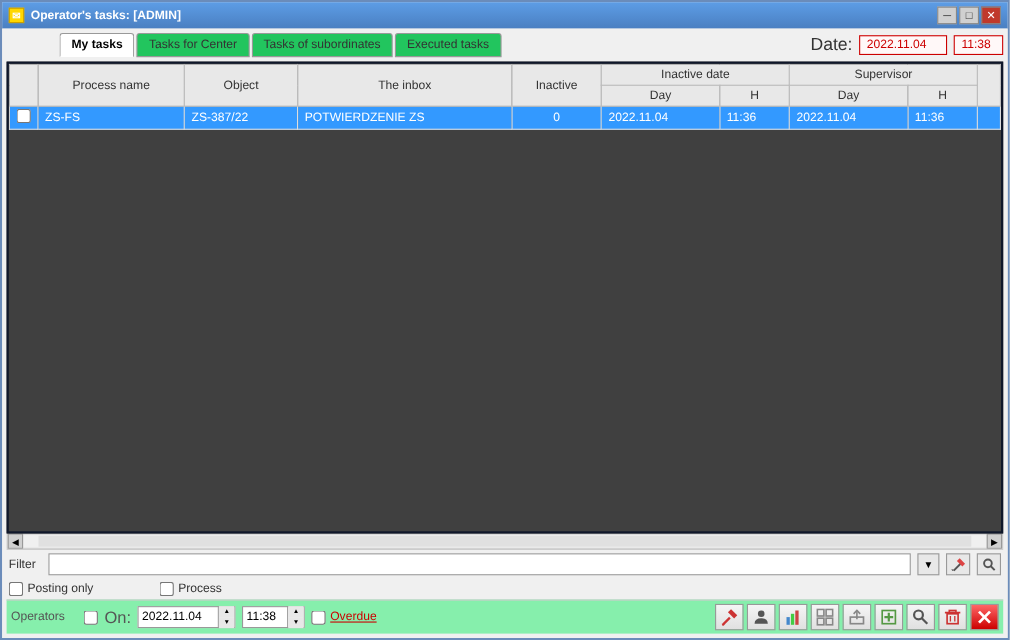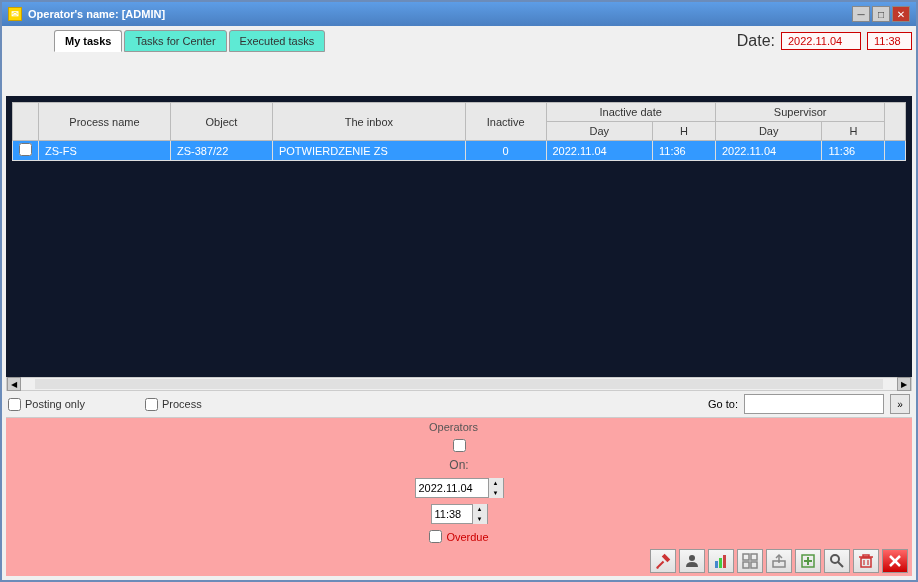--- a/index.html
+++ b/index.html
@@ -76,21 +76,21 @@
       margin-bottom: 4px;
     }
     .tabs {
       display: flex;
       gap: 2px;
       padding-left: 48px;
     }
     .tab {
       padding: 4px 10px;
       border: 1px solid #999;
-      background: #5eead4;
+      background: #22c55e;
       cursor: pointer;
       font-size: 11px;
       color: #333;
       border-radius: 3px 3px 0 0;
     }
     .tab.active {
       background: white;
       border-bottom: 1px solid white;
       font-weight: bold;
       color: #000;
@@ -115,25 +115,24 @@
     .time-box {
       border: 1px solid #c00;
       background: #fff8f8;
       padding: 2px 6px;
       font-size: 11px;
       color: #c00;
       min-width: 45px;
     }
     .table-container {
       flex: 1;
-      background: #0f172a;
-      border: 6px solid #0f172a;
+      background: #404040;
+      border: 2px solid #0f172a;
       overflow: auto;
       position: relative;
-      margin-top: 40px;
     }
     table {
       width: 100%;
       border-collapse: collapse;
       font-size: 11px;
     }
     thead tr {
       background: #e8e8e8;
     }
     thead th {
@@ -266,24 +265,23 @@
       display: flex;
       align-items: center;
       justify-content: center;
       cursor: pointer;
       font-size: 10px;
     }
     .statusbar {
       display: flex;
       align-items: center;
       padding: 3px 4px;
-      background: #fca5a5;
+      background: #86efac;
       border-top: 1px solid #ccc;
       gap: 6px;
-      flex-direction: column;
     }
     .status-label {
       font-size: 11px;
       color: #555;
       min-width: 60px;
     }
     .status-checkbox {
       display: flex;
       align-items: center;
       gap: 3px;
@@ -334,20 +332,21 @@
       font-size: 11px;
       padding: 0 3px;
       outline: none;
     }
     .overdue-check {
       display: flex;
       align-items: center;
       gap: 4px;
       font-size: 11px;
       color: #c00;
+      text-decoration: underline;
     }
     .toolbar-right {
       display: flex;
       align-items: center;
       gap: 3px;
       margin-left: auto;
     }
     .tool-btn {
       width: 26px;
       height: 24px;
@@ -360,47 +359,48 @@
       font-size: 14px;
     }
     .tool-btn.red-bg {
       background: linear-gradient(to bottom, #ff6666, #cc0000);
     }
     .tool-btn svg {
       width: 16px;
       height: 16px;
     }
     .on-label {
-      font-size: 12px;
+      font-size: 15px;
       color: #555;
     }
   </style>
 </head>
 <body>
 
 <div class="window">
 
   <div class="titlebar">
     <div class="titlebar-left">
       <div class="titlebar-icon">✉</div>
-      <span>Operator's name: [ADMIN]</span>
+      <span>Operator's tasks: [ADMIN]</span>
     </div>
     <div class="titlebar-buttons">
       <div class="titlebar-btn">─</div>
       <div class="titlebar-btn">□</div>
       <div class="titlebar-btn close">✕</div>
     </div>
   </div>
 
   <div class="content">
 
     <div class="top-bar">
       <div class="tabs">
         <div class="tab active">My tasks</div>
         <div class="tab">Tasks for Center</div>
+        <div class="tab">Tasks of subordinates</div>
         <div class="tab">Executed tasks</div>
       </div>
       <div class="date-area">
         <span class="date-label">Date:</span>
         <div class="date-box">2022.11.04</div>
         <div class="time-box">11:38</div>
       </div>
     </div>
 
     <div class="table-container">
@@ -439,35 +439,48 @@
         </tbody>
       </table>
     </div>
 
     <div class="scrollbar-area">
       <div class="scrollbar-arrow">◀</div>
       <div class="scrollbar-track"></div>
       <div class="scrollbar-arrow">▶</div>
     </div>
 
+    <div class="filter-bar">
+      <span class="filter-label">Filter</span>
+      <input class="filter-input" type="text" value="" style="">
+      <div class="filter-dropdown-btn">▼</div>
+      <div class="filter-action-btn">
+        <svg viewBox="0 0 16 16" width="14" height="14">
+          <rect x="2" y="10" width="10" height="2" fill="#555" transform="rotate(-45 7 11)"></rect>
+          <polygon points="1,13 2,15 4,14" fill="#555"></polygon>
+          <rect x="9" y="2" width="4" height="8" fill="#d44" transform="rotate(-45 11 6)"></rect>
+        </svg>
+      </div>
+      <div class="filter-action-btn">
+        <svg viewBox="0 0 16 16" width="14" height="14">
+          <circle cx="7" cy="7" r="4" fill="none" stroke="#555" stroke-width="2"></circle>
+          <line x1="10" y1="10" x2="14" y2="14" stroke="#555" stroke-width="2"></line>
+        </svg>
+      </div>
+    </div>
 
     <div class="bottom-checkboxes">
       <label class="checkbox-item">
         <input type="checkbox" style="">
         <span>Posting only</span>
       </label>
       <label class="checkbox-item">
         <input type="checkbox" style="">
         <span>Process</span>
       </label>
-      <div class="goto-area">
-        <span>Go to:</span>
-        <input class="goto-input" type="text" value="" style="">
-        <div class="goto-btn">»</div>
-      </div>
     </div>
 
     <div class="statusbar">
       <span class="status-label">Operators</span>
       <label class="status-checkbox">
         <input type="checkbox" style="">
       </label>
       <span class="on-label">On:</span>
       <div class="date-field">
         <input type="text" value="2022.11.04" style="">

